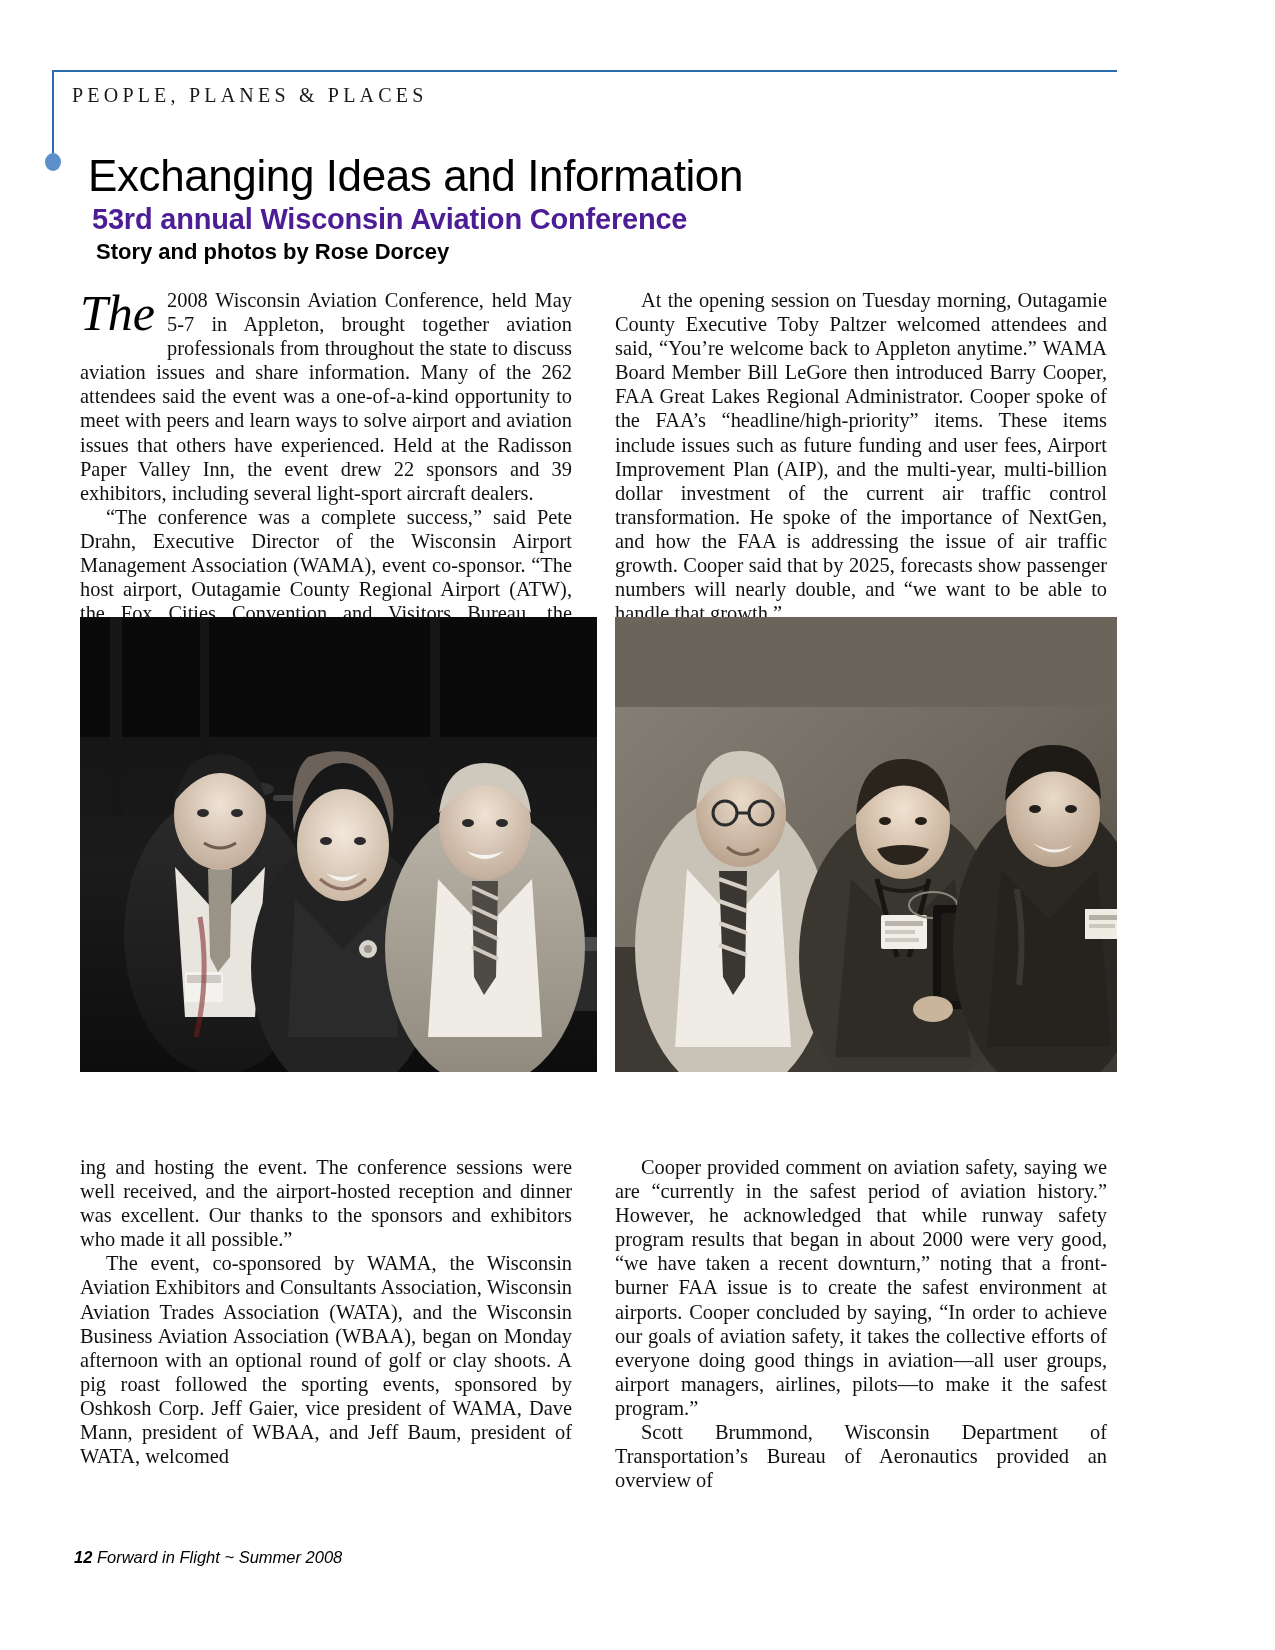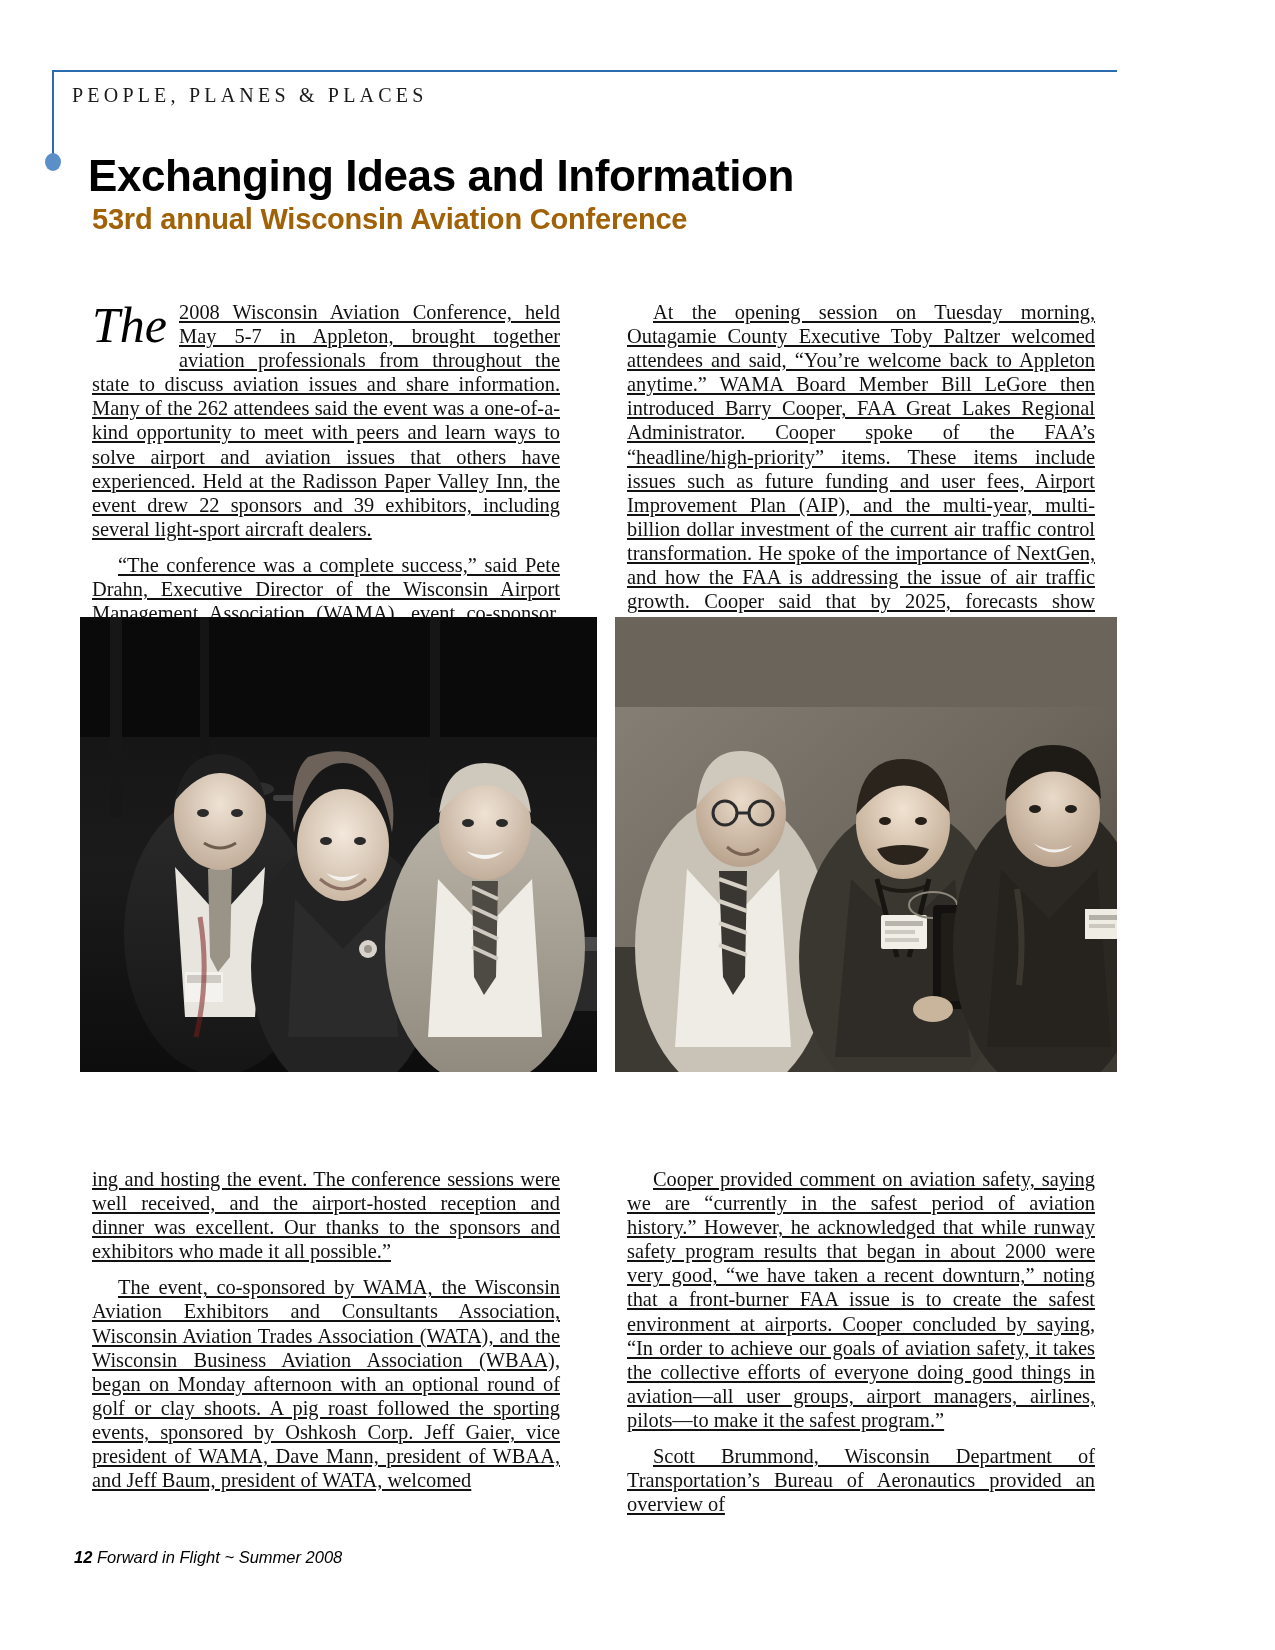--- a/index.html
+++ b/index.html
@@ -61,36 +61,36 @@
     font-size: 20px;
     letter-spacing: 4.2px;
     color: #1a1a1a;
     white-space: nowrap;
   }
   .headline {
     position: absolute;
     left: 88px;
     top: 152px;
     font-family: "Liberation Sans", sans-serif;
-    font-weight: bold;
+    font-weight: normal;
     font-size: 44px;
     line-height: 48px;
     color: #000;
     letter-spacing: -0.4px;
     white-space: nowrap;
   }
   .subhead {
     position: absolute;
     left: 92px;
     top: 203px;
     font-family: "Liberation Sans", sans-serif;
     font-weight: bold;
     font-size: 29px;
     line-height: 32px;
-    color: #a16207;
+    color: #4c1d95;
     letter-spacing: -0.2px;
     white-space: nowrap;
   }
   .byline {
     position: absolute;
     left: 96px;
     top: 239px;
     font-family: "Liberation Sans", sans-serif;
     font-weight: bold;
     font-size: 22px;
@@ -107,22 +107,21 @@
     line-height: 24.1px;
     text-align: justify;
     color: #111;
   }
   .col-left-top  { left: 80px;  top: 288px; }
   .col-right-top { left: 615px; top: 288px; }
   .col-left-bot  { left: 80px;  top: 1155px; }
   .col-right-bot { left: 615px; top: 1155px; }
 
   .col p {
-    margin: 12px;
-    text-decoration: underline;
+    margin: 0;
   }
   .col p.indent {
     text-indent: 26px;
   }
   .dropcap-para {
     position: relative;
     min-height: 52px;
   }
   .dropcap {
     float: left;
@@ -179,20 +178,21 @@
 <div class="page">
 
   <div class="rule-horizontal"></div>
   <div class="rule-vertical"></div>
   <div class="dot-right"></div>
   <div class="dot-left"></div>
 
   <div class="kicker">PEOPLE, PLANES &amp; PLACES</div>
   <div class="headline">Exchanging Ideas and Information</div>
   <div class="subhead">53rd annual Wisconsin Aviation Conference</div>
+  <div class="byline">Story and photos by Rose Dorcey</div>
 
   <div class="col col-left-top">
     <p class="dropcap-para">
       <span class="dropcap">The</span>
       <span>2008 Wisconsin Aviation Conference, held May 5-7 in Appleton, brought together aviation professionals from throughout the state to discuss aviation issues and share information. Many of the 262 attendees said the event was a one-of-a-kind opportunity to meet with peers and learn ways to solve airport and aviation issues that others have experienced. Held at the Radisson Paper Valley Inn, the event drew 22 sponsors and 39 exhibitors, including several light-sport aircraft dealers.</span>
     </p>
     <p class="indent">“The conference was a complete success,” said Pete Drahn, Executive Director of the Wisconsin Airport Management Association (WAMA), event co-sponsor. “The host airport, Outagamie County Regional Airport (ATW), the Fox Cities Convention and Visitors Bureau, the Radisson Paper Valley Hotel, and the conference committee did a wonderful job in organiz-</p>
   </div>
 
   <div class="col col-right-top">

